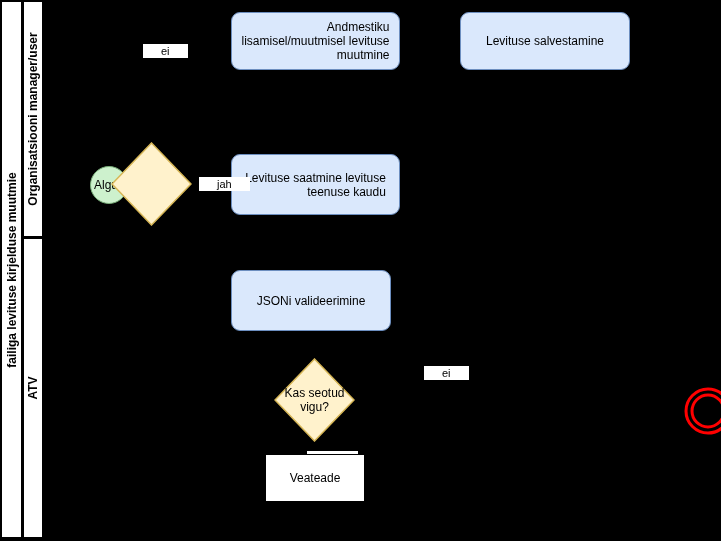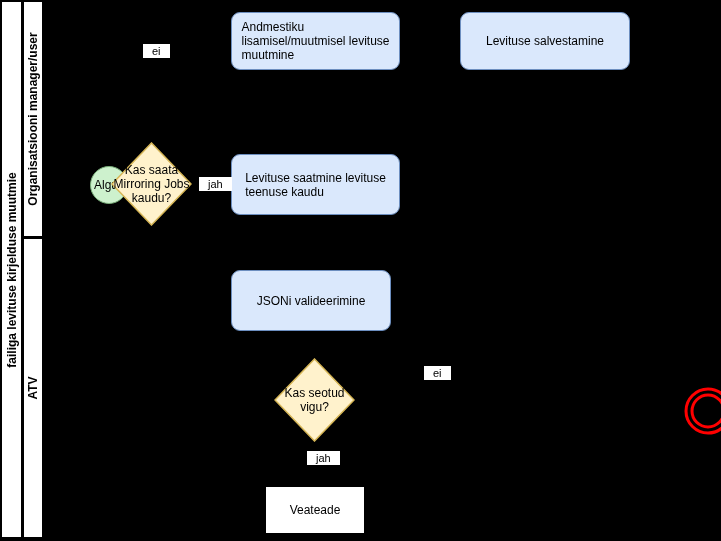--- a/index.html
+++ b/index.html
@@ -28,40 +28,40 @@
   .lane1-label-col { left: 24px; top: 2px;   width: 18px; height: 234px; }
   .lane2-label-col { left: 24px; top: 239px; width: 18px; height: 298px; }
 
   
   .task {
     position: absolute;
     background: var(--task-fill, #dae8fc);
     border: 1px solid var(--task-stroke, #6c8ebf);
     border-radius: 9px;
     display: flex; align-items: center; justify-content: center;
-    text-align: left;
+    text-align: right;
     font-size: 12px; line-height: 14px;
     white-space: pre-line;
     padding: 2px 4px;
   }
   .task-andmestiku    { left: 231px; top: 12px;  width: 169px; height: 58px; }
   .task-salvestamine  { left: 460px; top: 12px;  width: 170px; height: 58px; }
   .task-saatmine      { left: 231px; top: 154px; width: 169px; height: 61px; }
   .task-valideerimine { left: 231px; top: 270px; width: 160px; height: 61px; }
   .task-uuendamine    { left: 460px; top: 271px; width: 170px; height: 59px; }
 
   
   .plain-box {
     position: absolute;
     background: #fff;
     border: 1px solid #000;
     display: flex; align-items: center; justify-content: center;
     text-align: center; font-size: 12px;
   }
-  .task-veateade { left: 265px; top: 486px; width: 100px; height: 48px; }
+  .task-veateade { left: 265px; top: 454px; width: 100px; height: 48px; }
 
   
   .start-event {
     position: absolute; left: 50px; top: 166px;
     width: 38px; height: 38px; border-radius: 50%;
     background: var(--start-fill, #d5f0d5);
     border: 1px solid var(--start-stroke, #82b366);
     display: flex; align-items: center; justify-content: center;
     font-size: 12px;
     margin-left: 40px;
@@ -79,21 +79,21 @@
   }
   .decision-mirroring { left: 111px; top: 142px; }
   .decision-vigu      { left: 274px; top: 358px; }
 
   
   .edge-label {
     position: absolute;
     background: var(--label-bg, #fff);
     color: var(--text-color, #000);
     font-size: 11px; line-height: 14px;
-    padding: 0 9px;
+    padding: 0 18px;
   }
   .lbl-ei-top     { left: 143px; top: 44px;  }
   .lbl-jah-mid    { left: 199px; top: 177px; }
   .lbl-ei-right   { left: 424px; top: 366px; }
   .lbl-jah-bottom { left: 307px; top: 451px; }
 
   
   .end-event { position: absolute; left: 683px; top: 386px; width: 52px; height: 52px; }
 </style>
 </head>
@@ -113,23 +113,20 @@
   </div>
 
   <div class="start-event">
     <span>Algus</span>
   </div>
 
   <div class="decision decision-mirroring">
     <svg width="81" height="84" viewBox="0 0 81 84">
       <polygon points="40.5,1 80,42 40.5,83 1,42" style="fill: var(--decision-fill, #fff2cc); stroke: var(--decision-stroke, #d6b656); stroke-width: 1.5;"></polygon>
     </svg>
-    <div class="dtext">Kas saata
-Mirroring Jobs
-kaudu?</div>
   </div>
 
   <div class="task task-andmestiku">Andmestiku
 lisamisel/muutmisel levituse
 muutmine</div>
   <div class="task task-salvestamine">Levituse salvestamine</div>
   <div class="task task-saatmine">Levituse saatmine levituse
 teenuse kaudu</div>
   <div class="task task-valideerimine">JSONi valideerimine</div>
 

